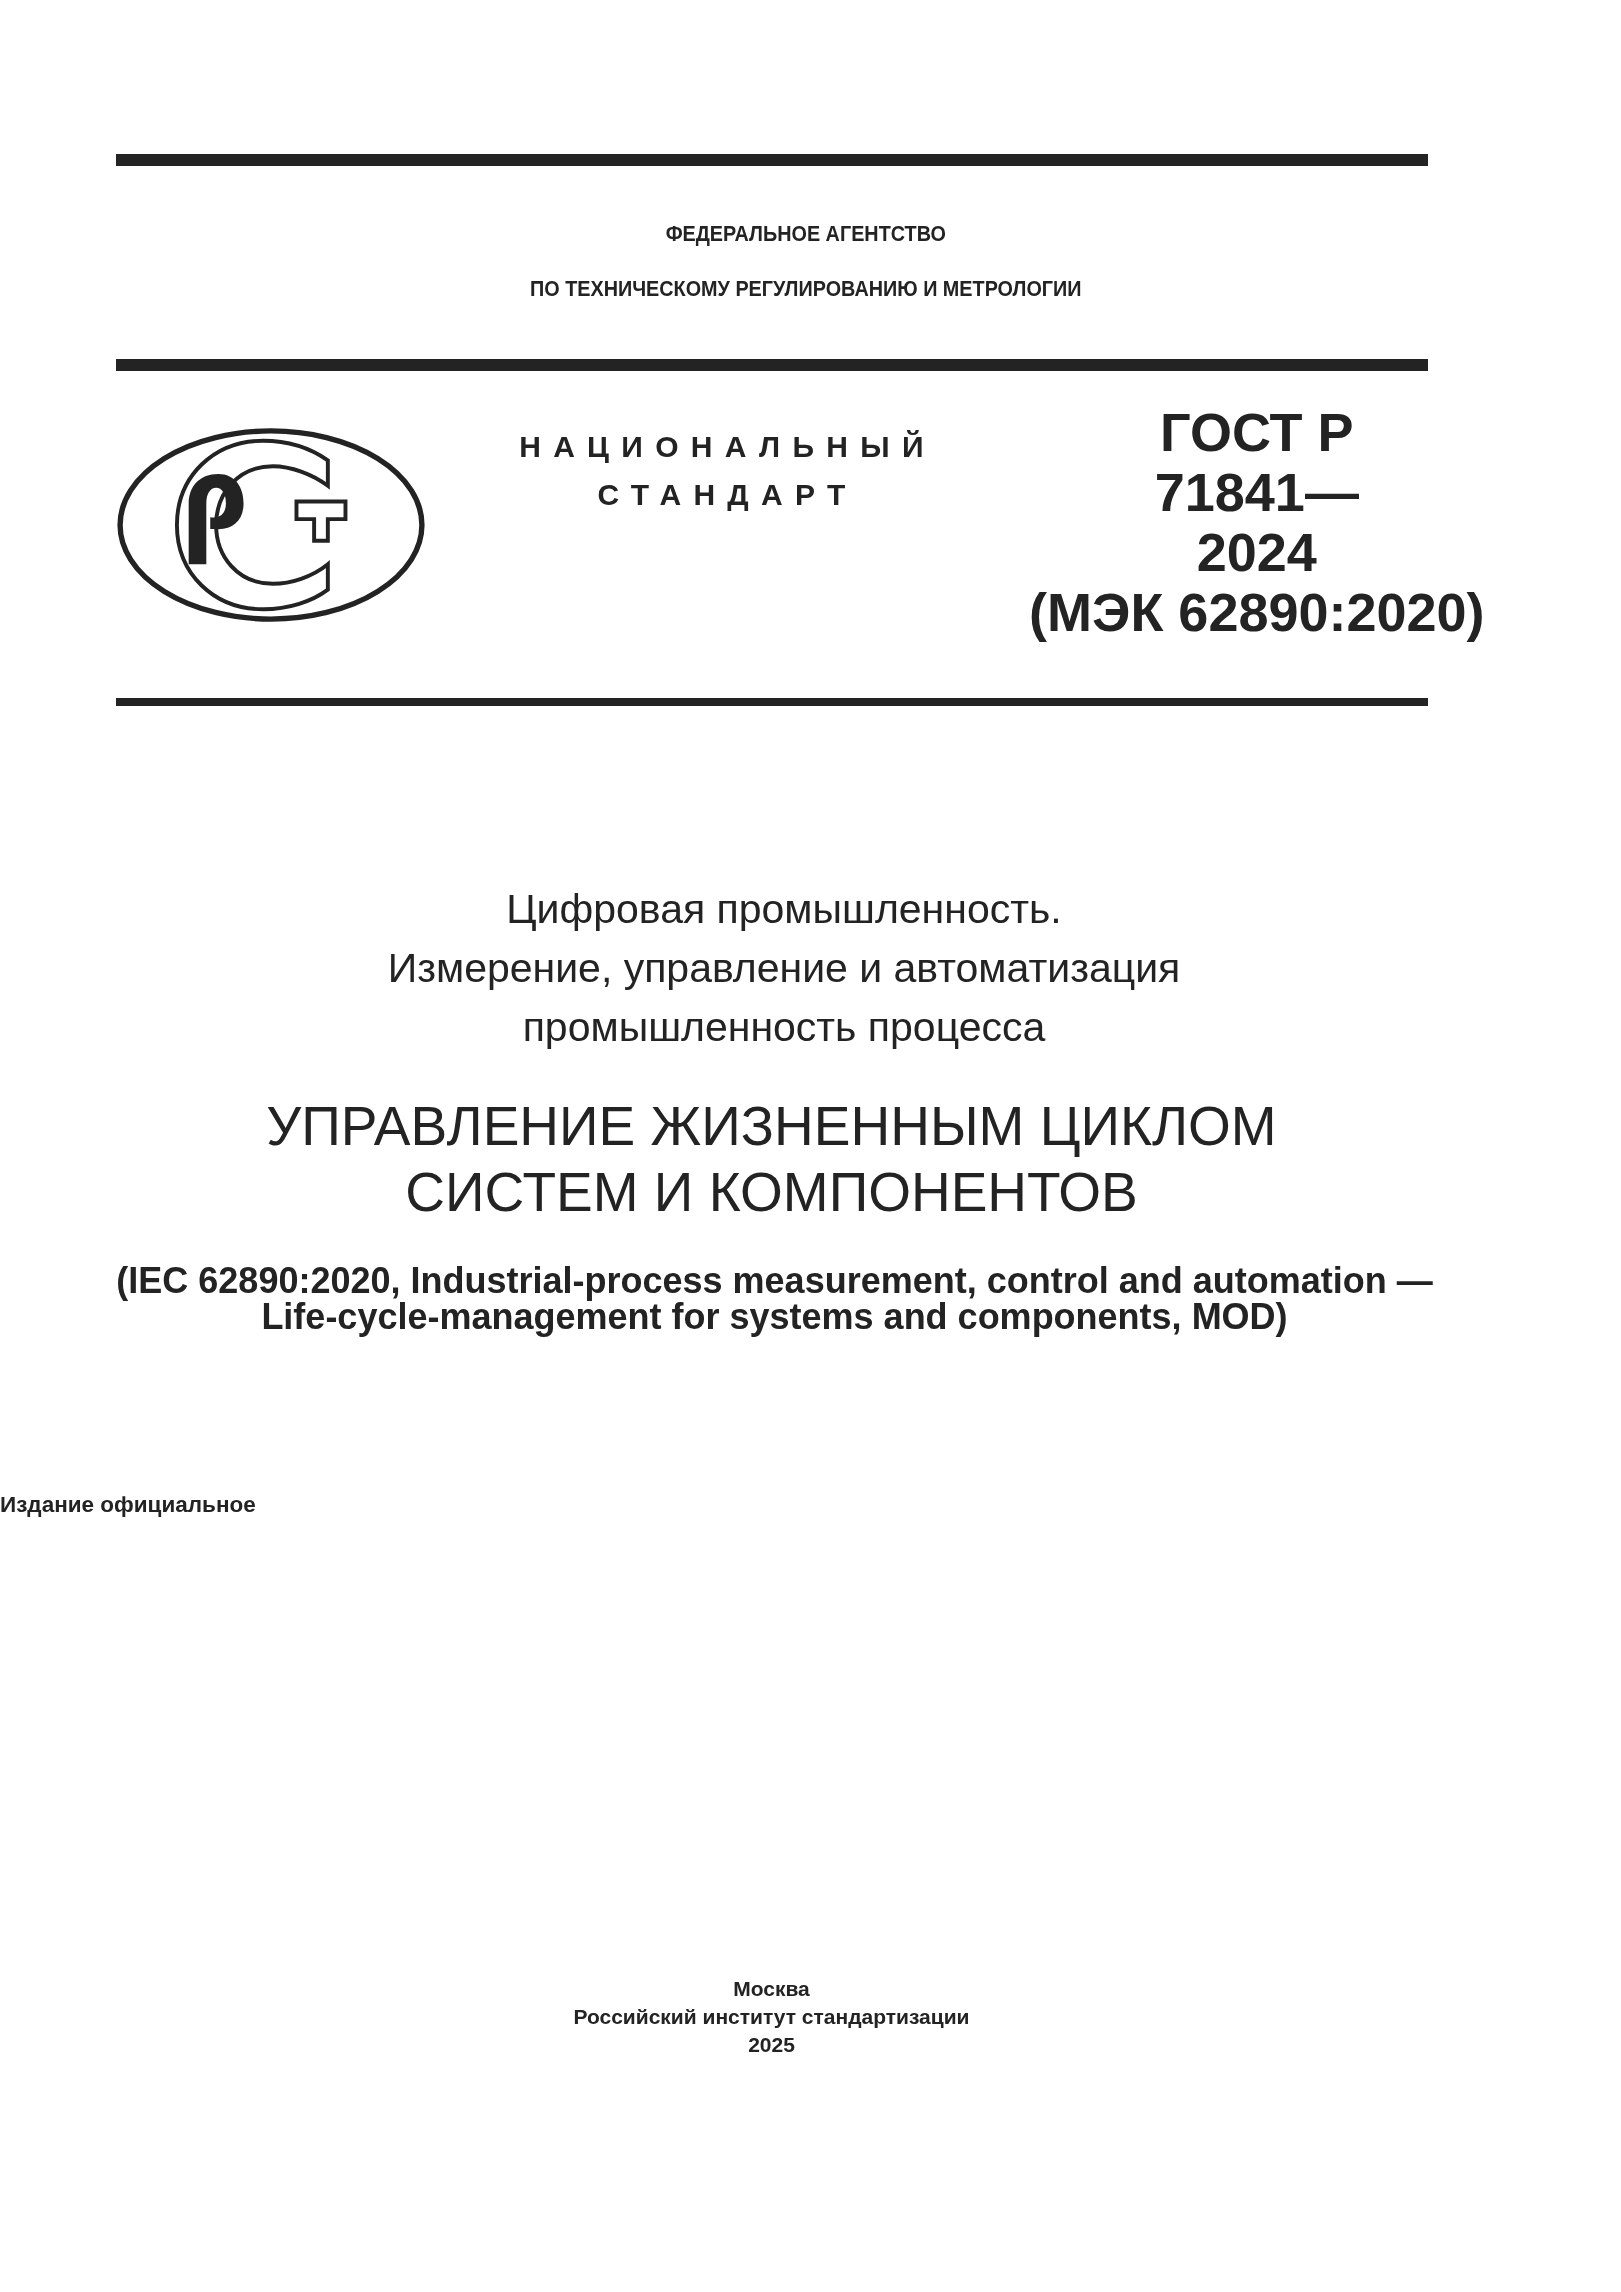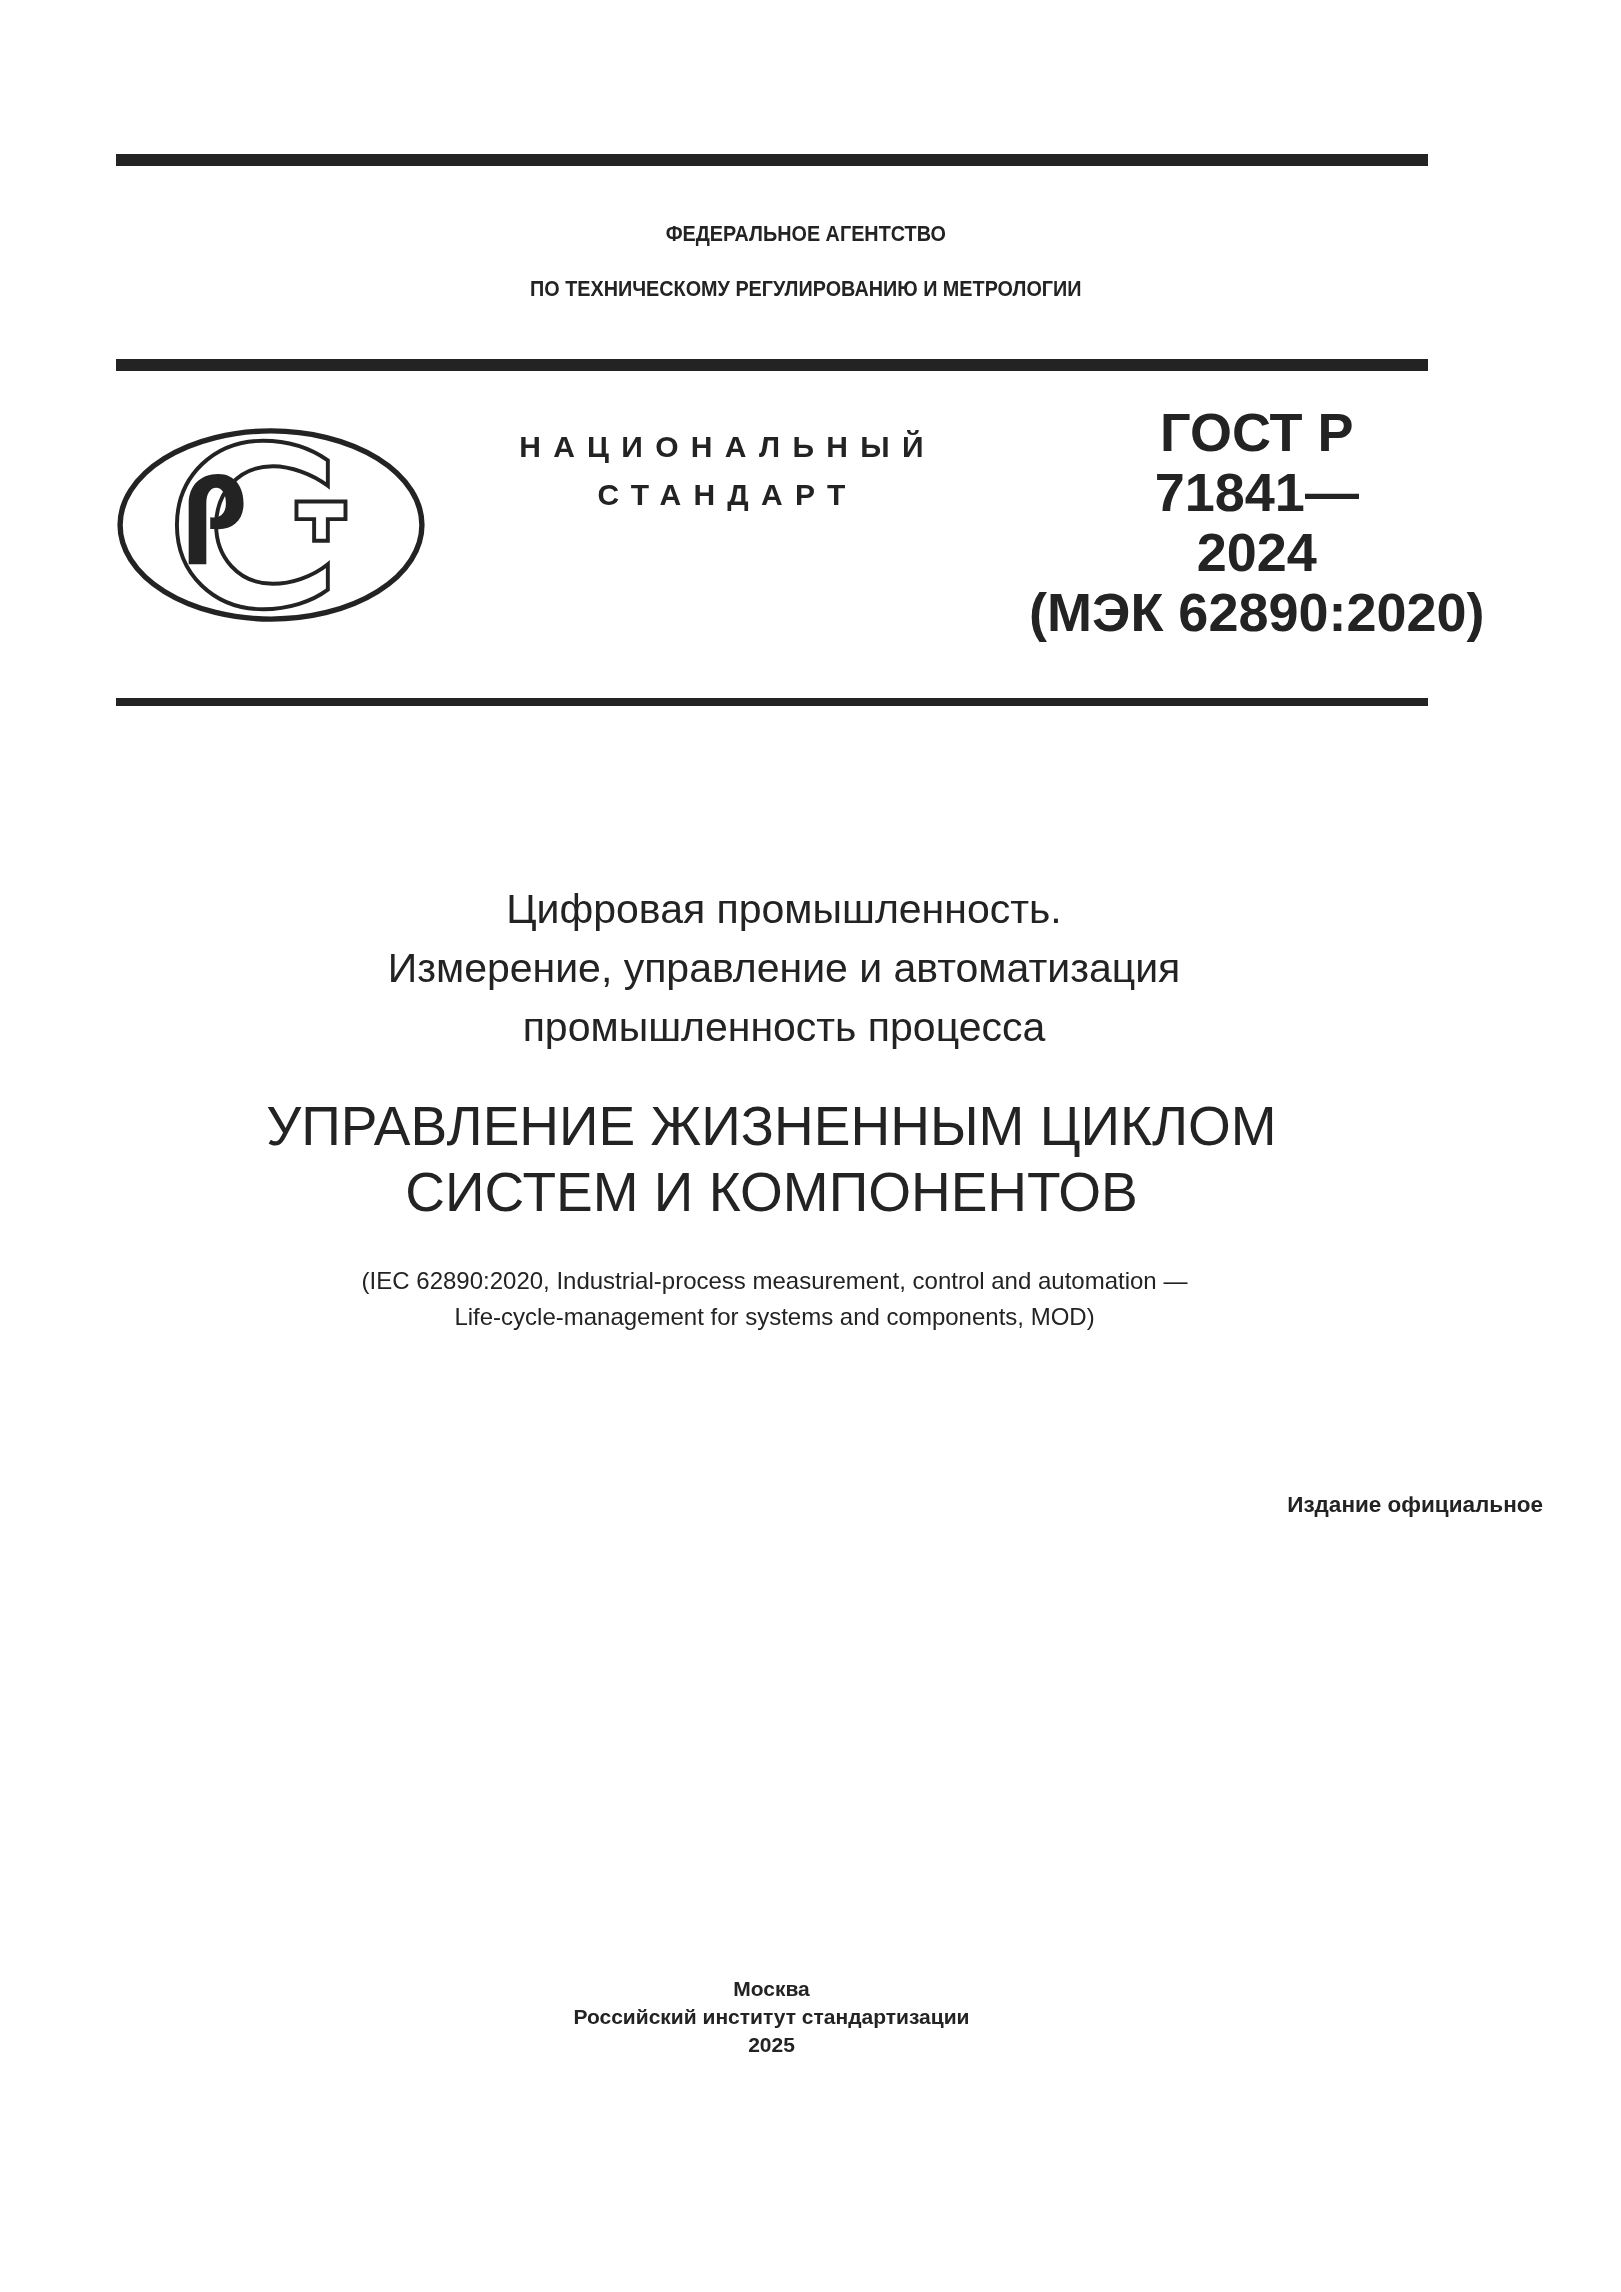--- a/index.html
+++ b/index.html
@@ -29,24 +29,24 @@
 
   .subtitle { position: absolute; left: 0; width: 1568px; top: 880px; text-align: center;
     font-weight: normal; font-size: 41px; line-height: 59px; }
   .subtitle span { display: block; }
 
   .title { position: absolute; left: 0; width: 1543px; top: 1093px; text-align: center;
     font-weight: normal; font-size: 55px; line-height: 66px; }
   .title span { display: block; }
 
   .intl { position: absolute; left: 0; width: 1549px; top: 1263px; text-align: center;
-    font-weight: normal; font-size: 24px; line-height: 36px; }
+    font-weight: bold; font-size: 36px; line-height: 36px; }
   .intl span { display: block; }
 
-  .edition { position: absolute; left: 0; width: 1543px; top: 1492px; text-align: right;
+  .edition { position: absolute; left: 0; width: 1543px; top: 1492px; text-align: left;
     font-weight: bold; font-size: 22.5px; }
 
   .imprint { position: absolute; left: 0; width: 1543px; top: 1975px; text-align: center;
     font-weight: bold; font-size: 21px; line-height: 28px; }
   .imprint span { display: block; }
 </style>
 </head>
 <body>
 
 <div class="bar bar-top"></div>

